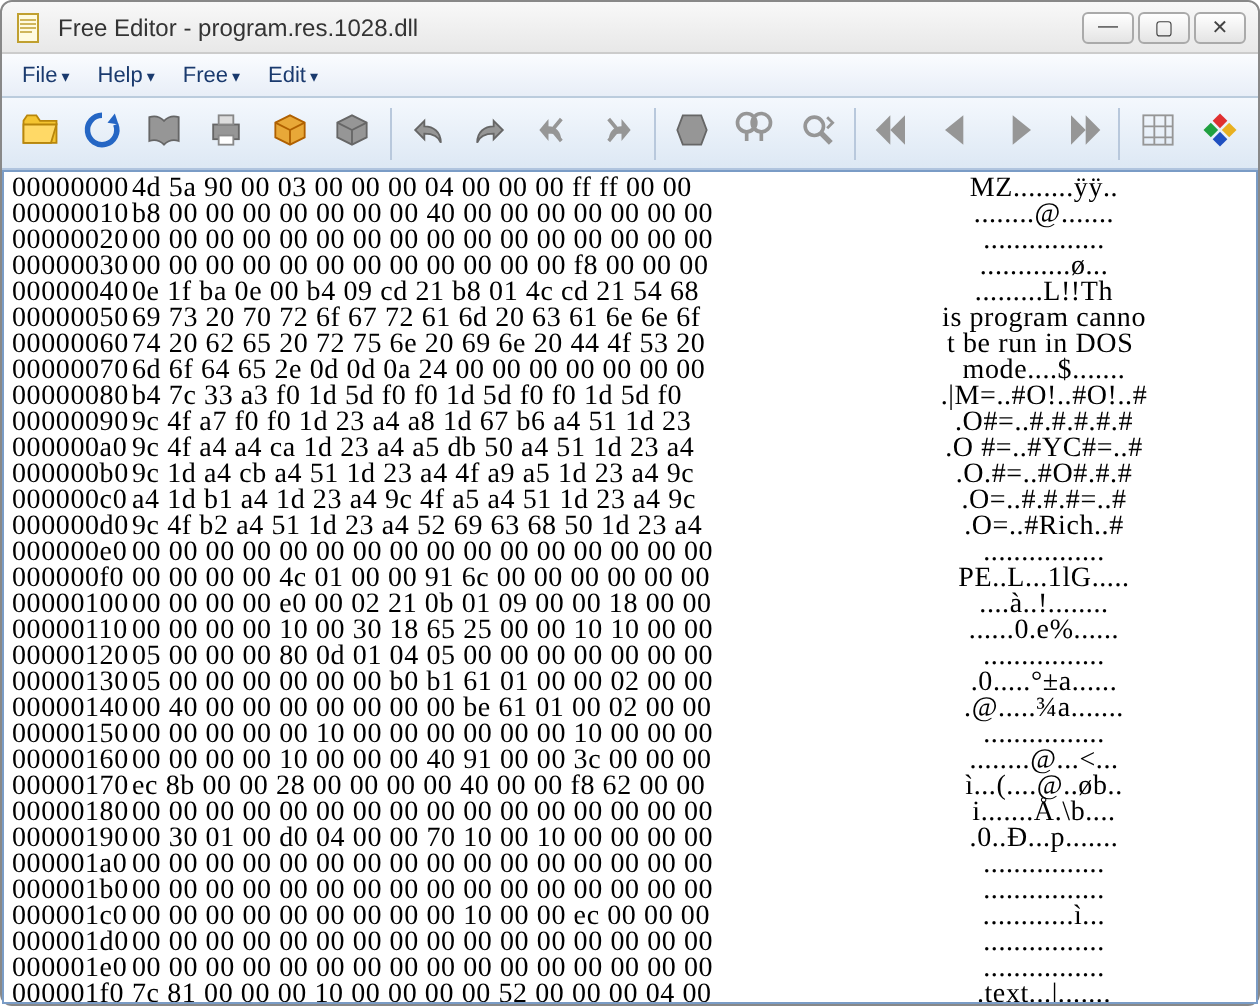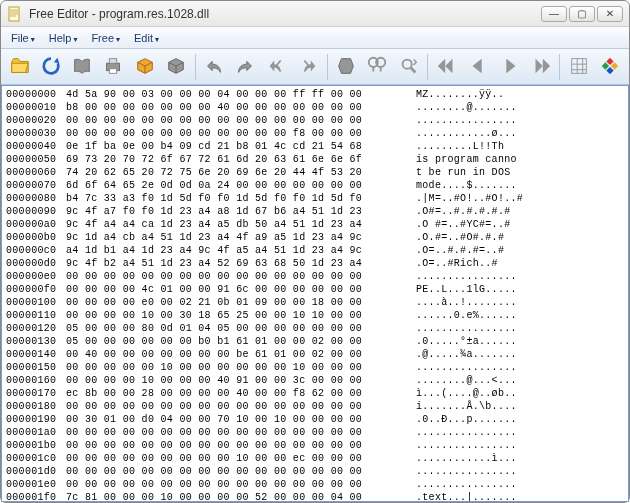--- a/index.html
+++ b/index.html
@@ -9,25 +9,25 @@
 .titlebar .title { flex: 1; font-size: 12px; color: #333; }
 .win-controls { display: flex; gap: 2px; }
 .win-btn { width: 26px; height: 16px; border: 1px solid #aaa; border-radius: 3px; background: linear-gradient(#fff,#e4e4e4); display: flex; align-items: center; justify-content: center; font-size: 10px; color: #444; cursor: pointer; }
 .menubar { height: 22px; background: linear-gradient(#fafcff,#e8eef7); border-bottom: 1px solid #bcd; display: flex; align-items: center; padding: 0 4px; gap: 2px; }
 .menu-item { padding: 2px 6px; font-size: 11px; color: #1a3a6e; cursor: pointer; border-radius: 2px; }
 .menu-item .arrow { font-size: 8px; margin-left: 2px; color: #1a3a6e; }
 .toolbar { height: 36px; background: linear-gradient(#f4f8fd,#dde8f4); border-bottom: 1px solid #b0c4de; display: flex; align-items: center; padding: 0 4px; gap: 2px; }
 .tool-btn { width: 30px; height: 30px; border: 1px solid transparent; border-radius: 3px; display: flex; align-items: center; justify-content: center; cursor: pointer; }
 .tool-sep { width: 1px; height: 26px; background: #b8c8dc; margin: 0 2px; }
 .content-wrap { position: absolute; top: 85px; left: 1px; right: 1px; bottom: 1px; border: 1px solid #7a9cc6; background: #fff; overflow: hidden; }
-.hex-view { position: absolute; inset: 0; overflow-y: scroll; overflow-x: hidden; font-family: Liberation Mono, monospace; font-size: 10px; line-height: 13px; letter-spacing: 0.3px; white-space: pre; color: #000; padding: 2px 0 2px 4px; }
+.hex-view { position: absolute; inset: 0; overflow-y: scroll; overflow-x: hidden; font-family: Liberation Serif, serif; font-size: 14px; line-height: 13px; letter-spacing: 0.3px; white-space: pre; color: #000; padding: 2px 0 2px 4px; }
 .hex-row { display: flex; }
 .offset { width: 60px; color: #000; }
 .hexbytes { width: 350px; }
-.ascii { flex: 1; }
+.ascii { flex: 1; text-align: center; }
 ::-webkit-scrollbar { width: 16px; }
 ::-webkit-scrollbar-track { background: #f0f0f0; border-left: 1px solid #ddd; }
 ::-webkit-scrollbar-thumb { background: #c8c8c8; border: 1px solid #aaa; border-radius: 2px; }
 ::-webkit-scrollbar-button { height: 16px; background: #e8e8e8; border: 1px solid #aaa; }
 </style>
 </head>
 <body>
 
 <div class="titlebar">
   <span class="app-icon">

